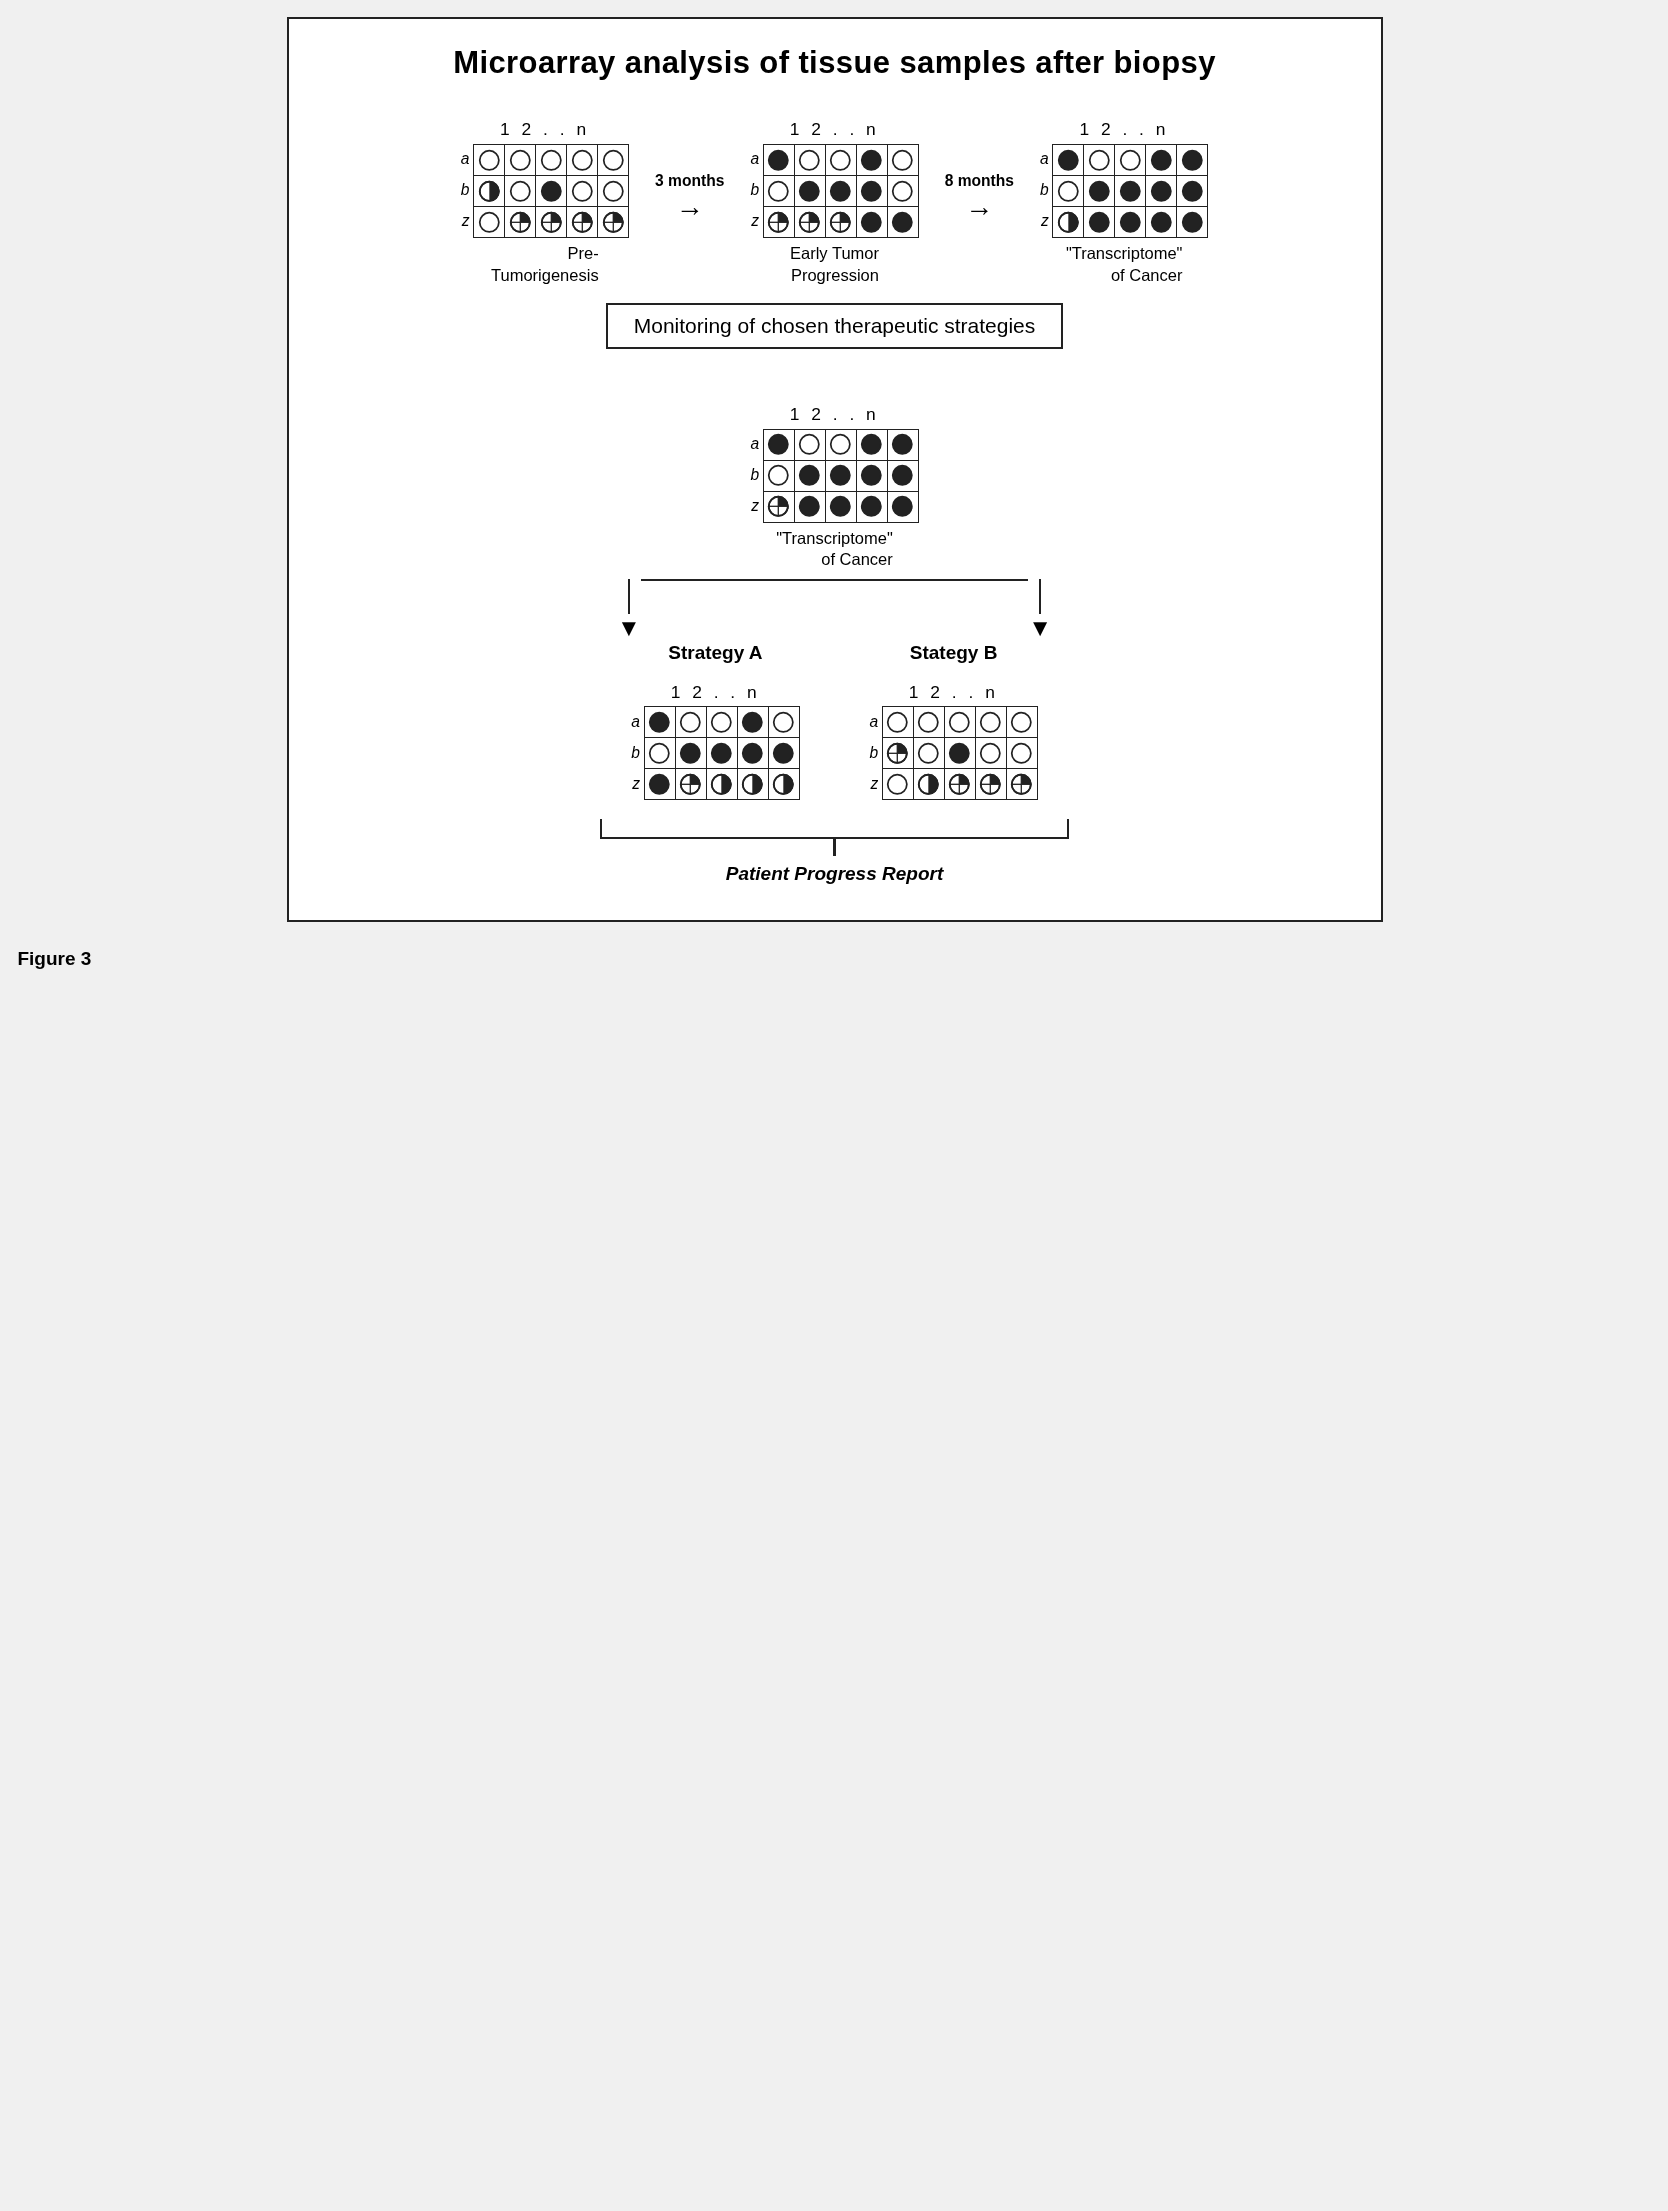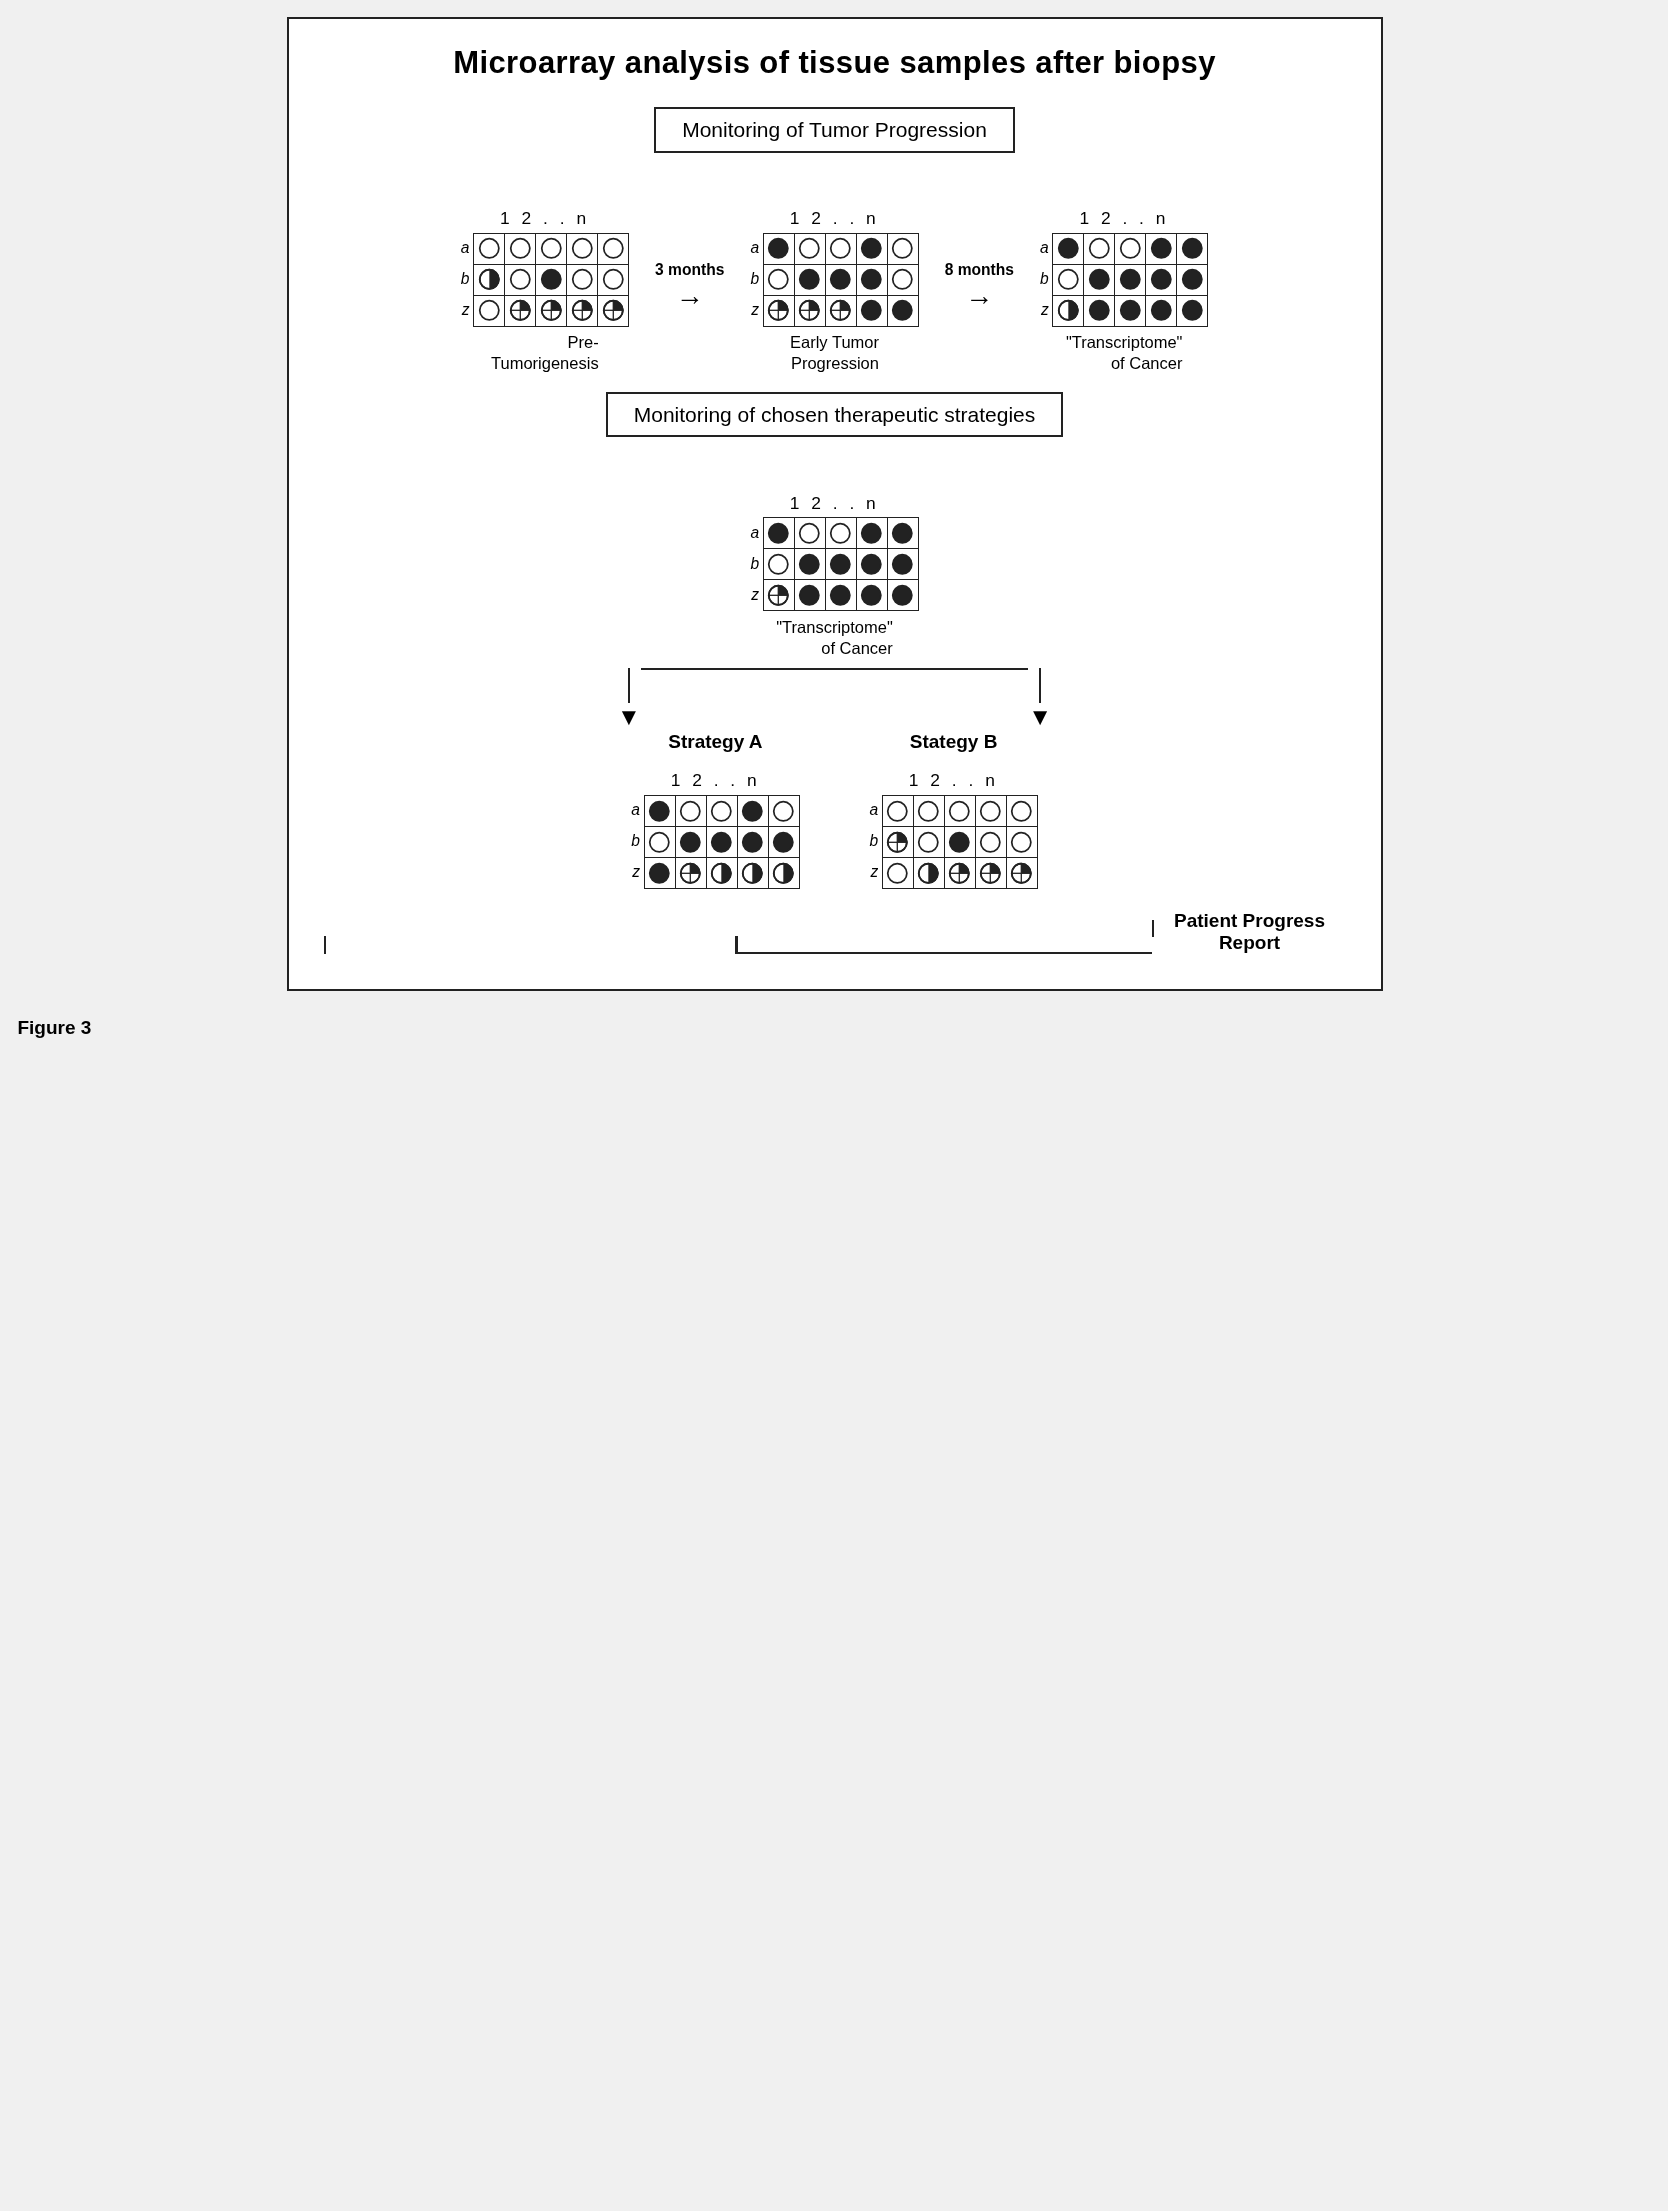--- a/index.html
+++ b/index.html
@@ -135,23 +135,24 @@
     }
     .bracket-label {
       text-align: center;
       font-size: 19px;
       font-weight: bold;
       margin-top: 7px;
     }
     
     .report-section {
       display: flex;
-      flex-direction: row;
-      align-items: flex-end;
+      flex-direction: column;
+      align-items: center;
       margin-top: 14px;
+      font-style: italic;
     }
 
     .figure-label {
       font-size: 19px;
       font-weight: bold;
       margin-top: 26px;
     }
 
     .center-grid-section {
       display: flex;
@@ -167,23 +168,20 @@
       margin-top: 0;
     }
   </style>
 </head>
 <body>
 
 <div class="page-container">
 
   <div class="main-title">Microarray analysis of tissue samples after biopsy</div>
 
-  <div class="section-header">
-    <div class="section-box">Monitoring of Tumor Progression</div>
-  </div>
 
   <div class="diagram-row">
 
     <div class="grid-container">
       <div class="grid-header">1 2 . . n</div>
       <div class="grid-with-labels">
         <div class="row-labels">
           <div class="row-label">a</div>
           <div class="row-label">b</div>
           <div class="row-label">z</div>

